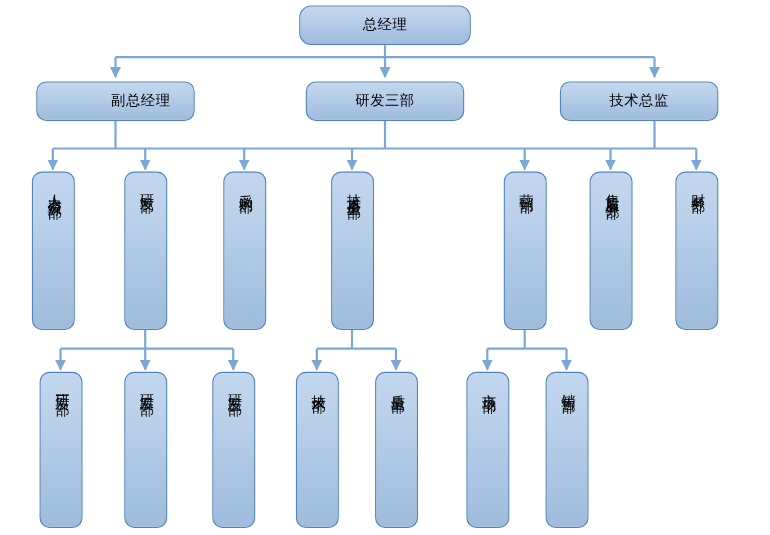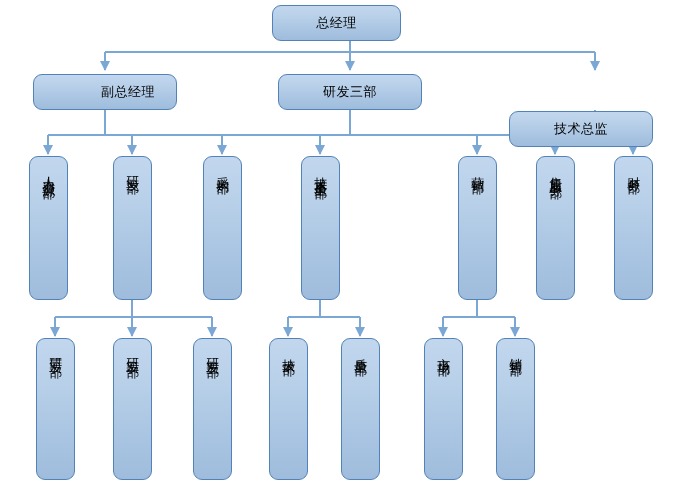--- a/index.html
+++ b/index.html
@@ -102,31 +102,31 @@
       <path d="M 288 317 L 288 336" marker-end="url(#arrow)"></path>
       <path d="M 360 317 L 360 336" marker-end="url(#arrow)"></path>
 
       <path d="M 477 300 L 477 317"></path>
       <path d="M 443 317 L 515 317"></path>
       <path d="M 443 317 L 443 336" marker-end="url(#arrow)"></path>
       <path d="M 515 317 L 515 336" marker-end="url(#arrow)"></path>
     </g>
   </svg>
 
-  <div class="node horiz" style="left:272px; top:5px; width:129px; height:36px;">
+  <div class="node horiz" style="left:272px; top:5px; width:156px; height:36px;border-radius:11px;">
     <span class="label">总经理</span>
   </div>
 
   <div class="node horiz" style="left:33px; top:74px; width:144px; height:36px;padding-left:46px;">
     <span class="label">副总经理</span>
   </div>
   <div class="node horiz" style="left:278px; top:74px; width:144px; height:36px;">
     <span class="label">研发三部</span>
   </div>
-  <div class="node horiz" style="left:509px; top:74px; width:144px; height:36px;margin-top:37px;">
+  <div class="node horiz" style="left:509px; top:74px; width:144px; height:36px;">
     <span class="label">技术总监</span>
   </div>
 
   <div class="node vert" style="left:29px; top:156px; width:39px; height:144px;">
     <span class="label">人力资源部</span>
   </div>
   <div class="node vert" style="left:113px; top:156px; width:39px; height:144px;">
     <span class="label">研发部</span>
   </div>
   <div class="node vert" style="left:203px; top:156px; width:39px; height:144px;">

